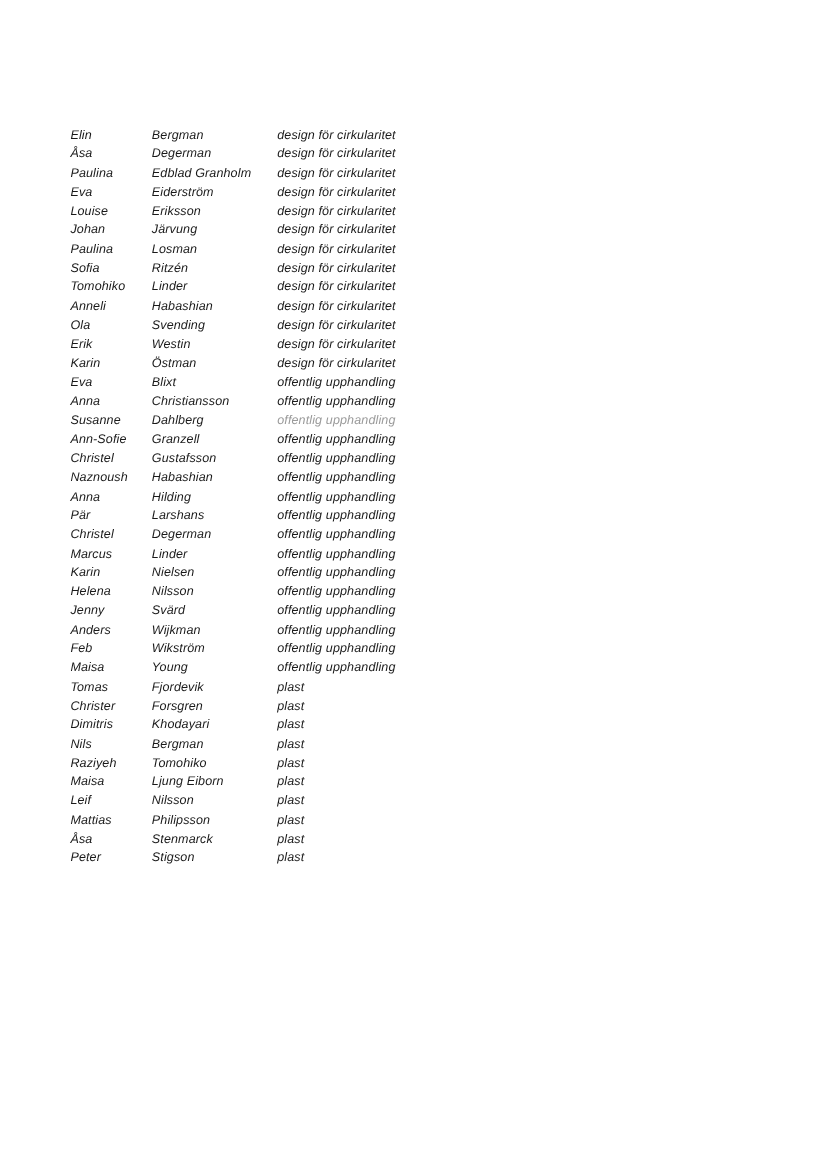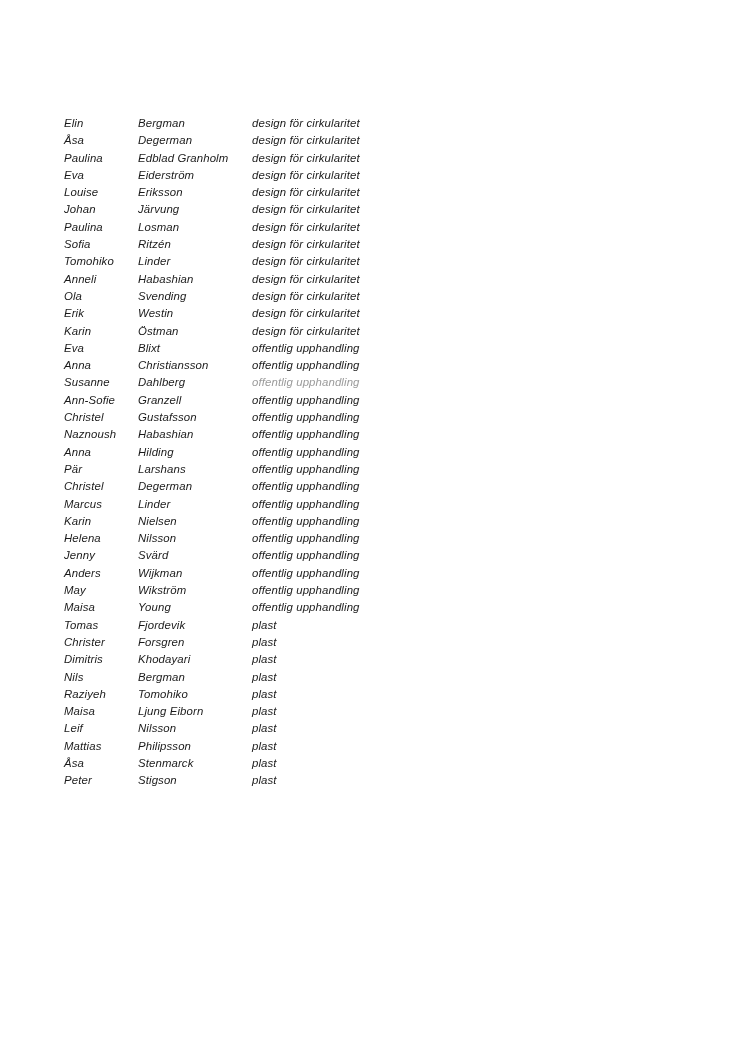--- a/index.html
+++ b/index.html
@@ -193,21 +193,21 @@
         <span class="cell cell-first">Jenny</span>
         <span class="cell cell-last">Svärd</span>
         <span class="cell cell-topic">offentlig upphandling</span>
       </div>
       <div class="row">
         <span class="cell cell-first">Anders</span>
         <span class="cell cell-last">Wijkman</span>
         <span class="cell cell-topic">offentlig upphandling</span>
       </div>
       <div class="row">
-        <span class="cell cell-first">May</span>
+        <span class="cell cell-first">Feb</span>
         <span class="cell cell-last">Wikström</span>
         <span class="cell cell-topic">offentlig upphandling</span>
       </div>
       <div class="row">
         <span class="cell cell-first">Maisa</span>
         <span class="cell cell-last">Young</span>
         <span class="cell cell-topic">offentlig upphandling</span>
       </div>
       <div class="row">
         <span class="cell cell-first">Tomas</span>

